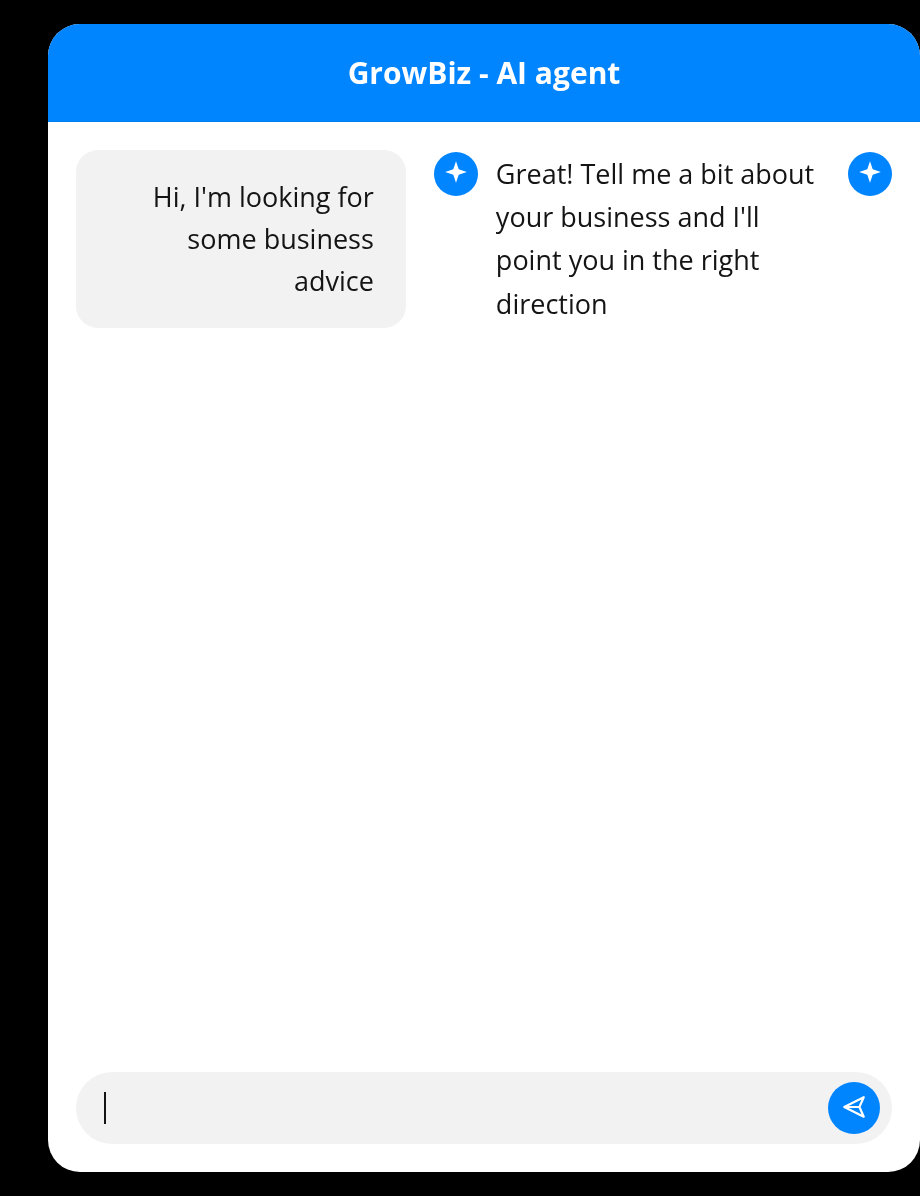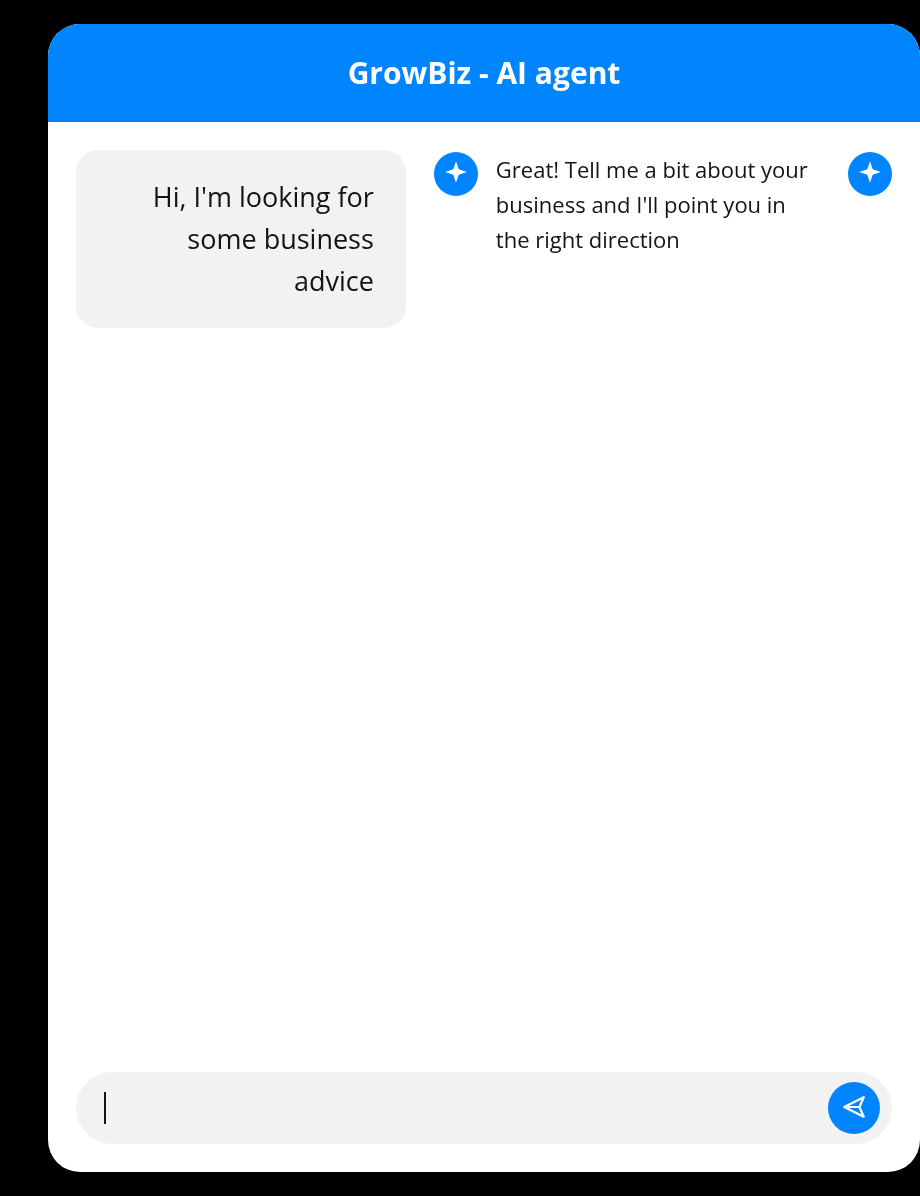--- a/index.html
+++ b/index.html
@@ -67,21 +67,21 @@
       height: 44px;
       border-radius: 50%;
       background: #0085ff;
       display: flex;
       align-items: center;
       justify-content: center;
       flex-shrink: 0;
       margin-top: 2px;
     }
     .agent-text {
-      font-size: 22px;
+      font-size: 27px;
       line-height: 1.6;
       color: #141414;
       max-width: 600px;
       padding-top: 2px;
     }
     .chat-input-area {
       padding: 22px 28px 28px 28px;
     }
     .chat-input-pill {
       background: #f2f2f2;

